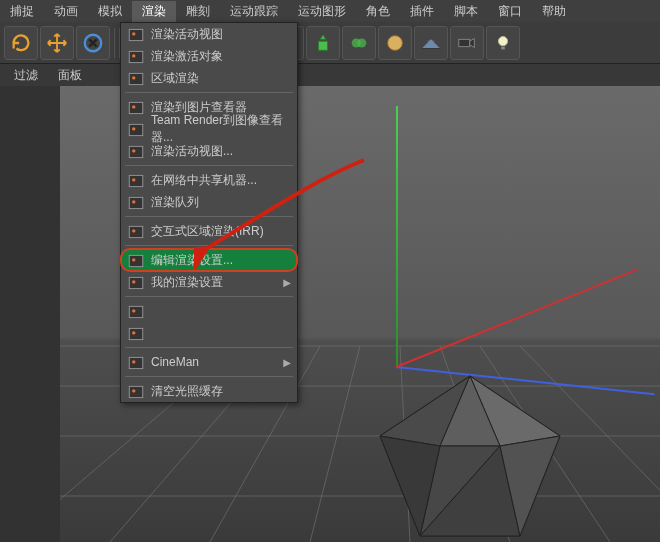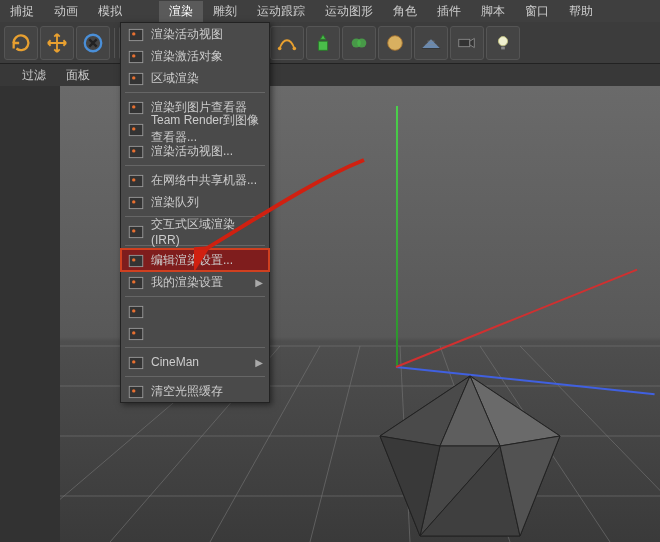--- a/index.html
+++ b/index.html
@@ -1,36 +1,36 @@
 <!DOCTYPE html>
 <html><head>
 <meta charset="utf-8">
 <style>
   * { margin: 0; padding: 0; box-sizing: border-box; font-family: "Microsoft YaHei", Arial, sans-serif; }
   body { width: 660px; height: 542px; background: #3a3a3a; overflow: hidden; position: relative; }
   
   .menubar { height: 22px; background: #3f3f3f; display: flex; align-items: center; padding-left: 0; }
   .menubar-item { color: #cccccc; font-size: 12px; padding: 2px 10px; cursor: pointer; }
-  .menubar-item.active { background: #5a5a5a; color: #fff; margin-left: 27px; }
+  .menubar-item.active { background: #5a5a5a; color: #fff; }
   
   .toolbar { height: 42px; background: #3c3c3c; display: flex; align-items: center; padding: 0 4px; border-bottom: 1px solid #222; gap: 2px; }
   .tool-btn { width: 34px; height: 34px; border: 1px solid #555; border-radius: 3px; background: #444; display: flex; align-items: center; justify-content: center; cursor: pointer; }
   .tool-btn svg { width: 22px; height: 22px; }
   .tool-sep { width: 1px; height: 30px; background: #555; margin: 0 2px; }
   
-  .subtab { height: 22px; background: #383838; display: flex; align-items: center; padding-left: 12px; }
+  .subtab { height: 22px; background: #383838; display: flex; align-items: center; padding-left: 4px; }
   .subtab-item { color: #ccc; font-size: 12px; padding: 2px 10px; }
   
   .viewport { position: absolute; top: 86px; left: 60px; right: 0; bottom: 0; background: #5b5b5b; overflow: hidden; }
   .sidebar { position: absolute; left: 0; top: 86px; width: 60px; height: calc(100% - 86px); background: #323232; }
   
-  .dropdown { position: absolute; top: 22px; left: 120px; width: 150px; background: #4a4a4a; border: 1px solid #222; box-shadow: 2px 2px 6px rgba(0,0,0,0.5); z-index: 50; }
+  .dropdown { position: absolute; top: 22px; left: 120px; width: 178px; background: #4a4a4a; border: 1px solid #222; box-shadow: 2px 2px 6px rgba(0,0,0,0.5); z-index: 50; }
   .dropdown-item { display: flex; align-items: center; height: 22px; padding: 0 6px; color: #ccc; font-size: 12px; cursor: pointer; position: relative; }
   .dropdown-item .icon { width: 18px; height: 16px; margin-right: 6px; flex-shrink: 0; }
-  .dropdown-item.highlighted { outline: 2px solid #d04020; outline-offset: -1px; background: #7f1d1d; }
+  .dropdown-item.highlighted { outline: 2px solid #d04020; outline-offset: -1px; background: #15803d; border-radius: 9px; }
   .dropdown-sep { height: 1px; background: #666; margin: 3px 4px; }
   .submenu-arrow { position: absolute; right: 6px; color: #aaa; font-size: 10px; }
   
   .arrow-annotation { position: absolute; top: 150px; left: 194px; z-index: 60; pointer-events: none; }
   
   .grid-floor { position: absolute; inset: 0; }
   .axis-green { position: absolute; left: 56%; top: 20px; width: 2px; height: 260px; background: linear-gradient(#4bd04b, #2a902a); }
   .axis-blue { position: absolute; left: 56%; top: 280px; width: 260px; height: 2px; background: #4060e0; transform: rotate(6deg); transform-origin: left; }
   .axis-red { position: absolute; left: 56%; top: 280px; width: 260px; height: 2px; background: #d03030; transform: rotate(-22deg); transform-origin: left; }
   

